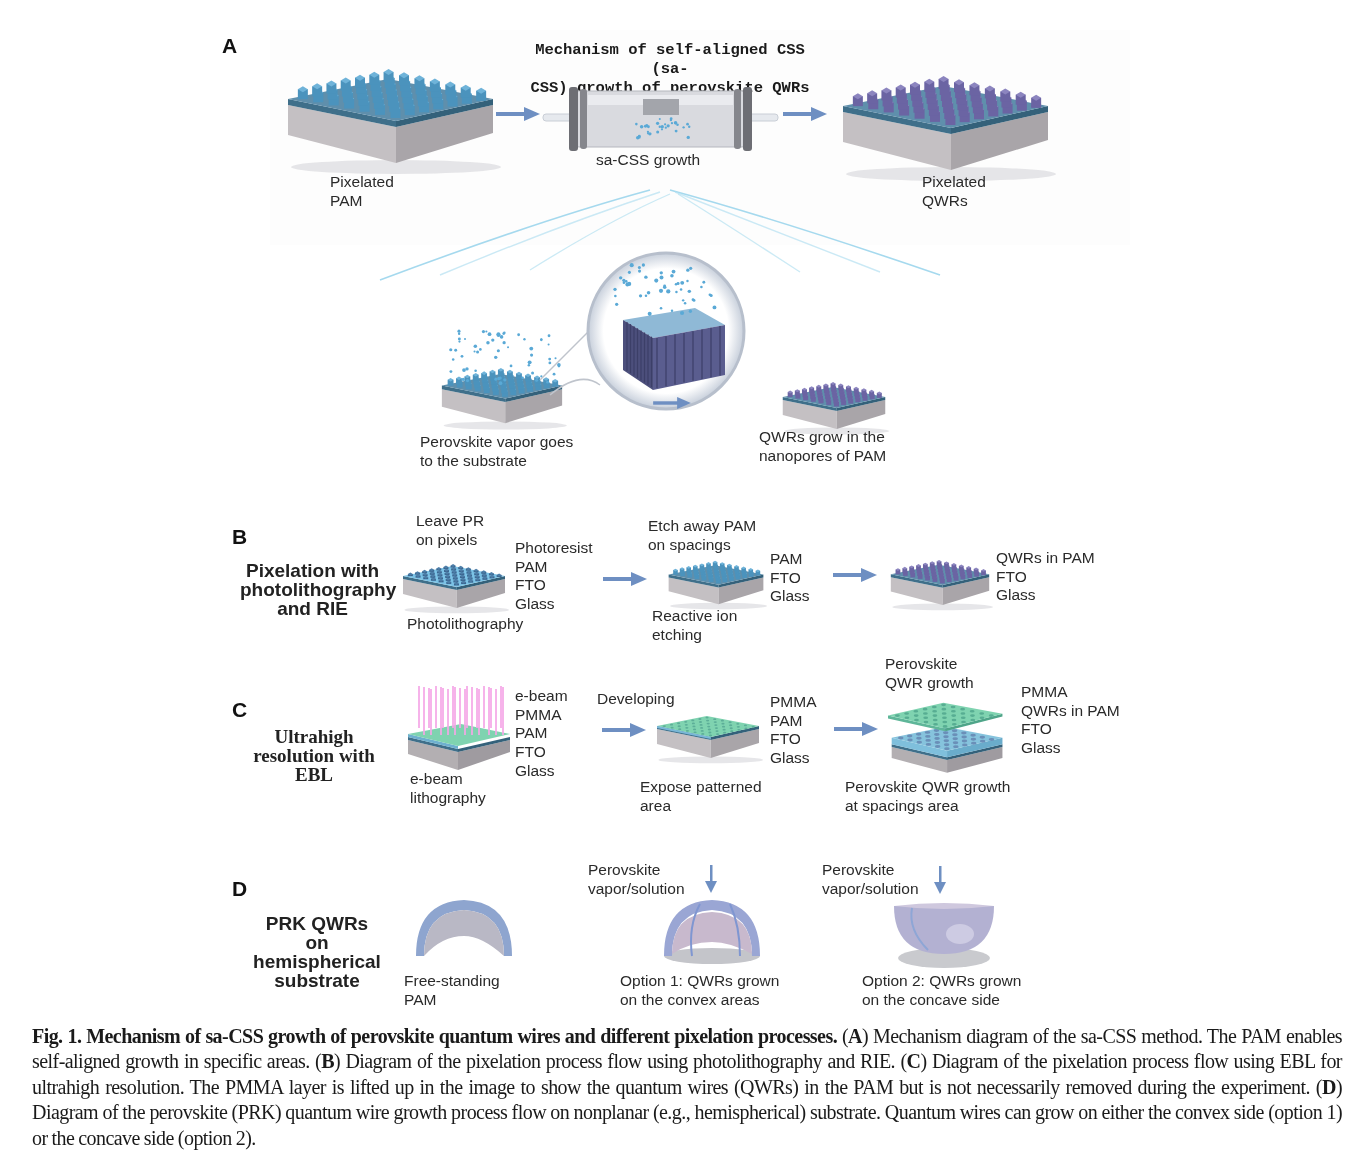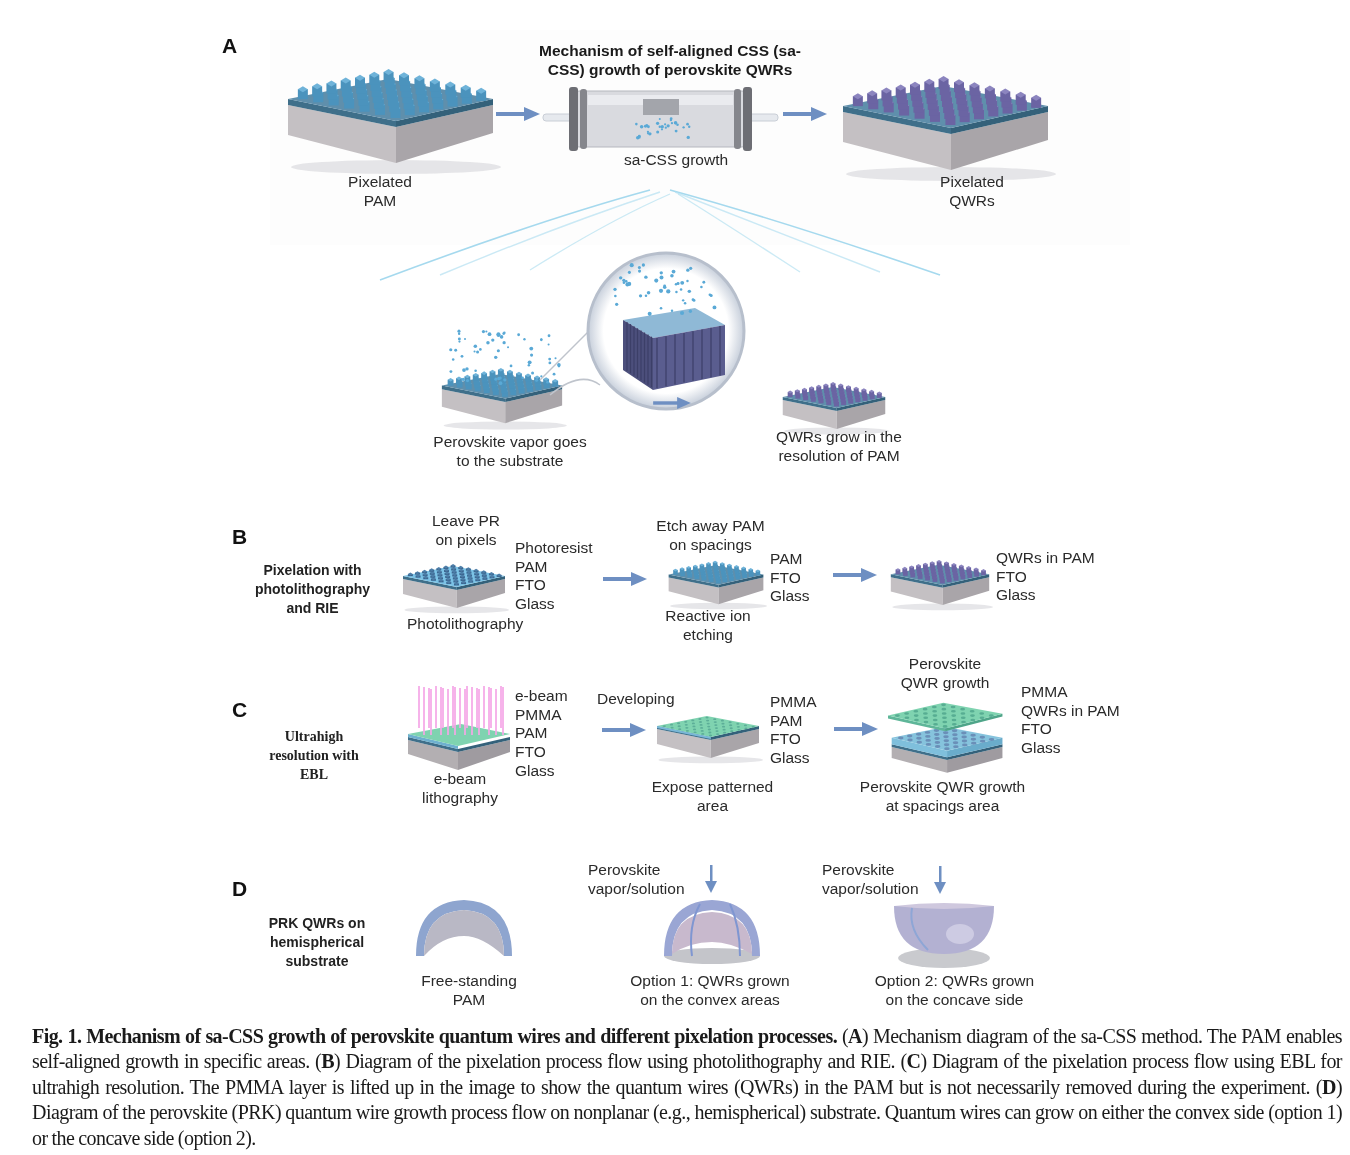--- a/index.html
+++ b/index.html
@@ -1,21 +1,21 @@
 <!DOCTYPE html>
 <html><head>
 <meta charset="utf-8">
 <style>
   html, body { margin: 0; padding: 0; background: #ffffff; }
   body { width: 1350px; height: 1155px; position: relative; overflow: hidden; font-family: "Liberation Sans", sans-serif; color: #222; }
-  .abs { position: absolute; }
+  .abs { position: absolute; font-family: Liberation Mono, monospace; }
   .panel-letter { font-family: "Liberation Sans", sans-serif; font-weight: bold; font-size: 21px; color: #111; }
   .lbl { font-family: "Liberation Sans", sans-serif; font-size: 15.5px; line-height: 19px; color: #2a2a2a; }
-  .lbl.center { text-align: center; }
-  .bold-lbl { font-family: "Liberation Sans", sans-serif; font-weight: bold; font-size: 14px; line-height: 19px; color: #222; text-align: center; }
+  .lbl.center { }
+  .bold-lbl { font-family: "Liberation Sans", sans-serif; font-weight: bold; font-size: 19px; line-height: 19px; color: #222; text-align: center; }
   .stack { font-family: "Liberation Sans", sans-serif; font-size: 15.5px; line-height: 18.7px; color: #2a2a2a; }
   .stack div { white-space: nowrap; }
   svg { position: absolute; overflow: visible; }
   .caption { left: 32px; top: 1024px; width: 1310px; font-family: Liberation Serif, serif; font-size: 20px; line-height: 25.4px; color: #1a1a1a; text-align: justify; letter-spacing: -0.55px; word-spacing: -0.5px; }
   .caption b { font-weight: bold; }
   .panel-bg { position: absolute; background: #fdfdfd; }
 </style>
 </head>
 <body>
 
@@ -681,21 +681,21 @@
     <rect x="198.14285714285717" y="35.85714285714286" width="10" height="10" fill="#6b64a3"></rect>
     <polygon points="198.14285714285717,35.85714285714286 203.14285714285717,32.85714285714286 208.14285714285717,35.85714285714286 203.14285714285717,38.85714285714286" fill="#8c85bf"></polygon>
   </svg>
 
 <div class="abs lbl center" style="left:420px;top:432px;width:180px;">
   <div>Perovskite vapor goes</div>
   <div>to the substrate</div>
 </div>
 <div class="abs lbl center" style="left:759px;top:427px;width:160px;">
   <div>QWRs grow in the</div>
-  <div>resolution of PAM</div>
+  <div>nanopores of PAM</div>
 </div>
 
 <div class="abs panel-letter" style="left:232px;top:525px;">B</div>
 <div class="abs bold-lbl" style="left:240px;top:561px;width:145px;">
   <div>Pixelation with</div>
   <div>photolithography</div>
   <div>and RIE</div>
 </div>
 
 <div class="abs lbl center" style="left:416px;top:511px;width:100px;">

